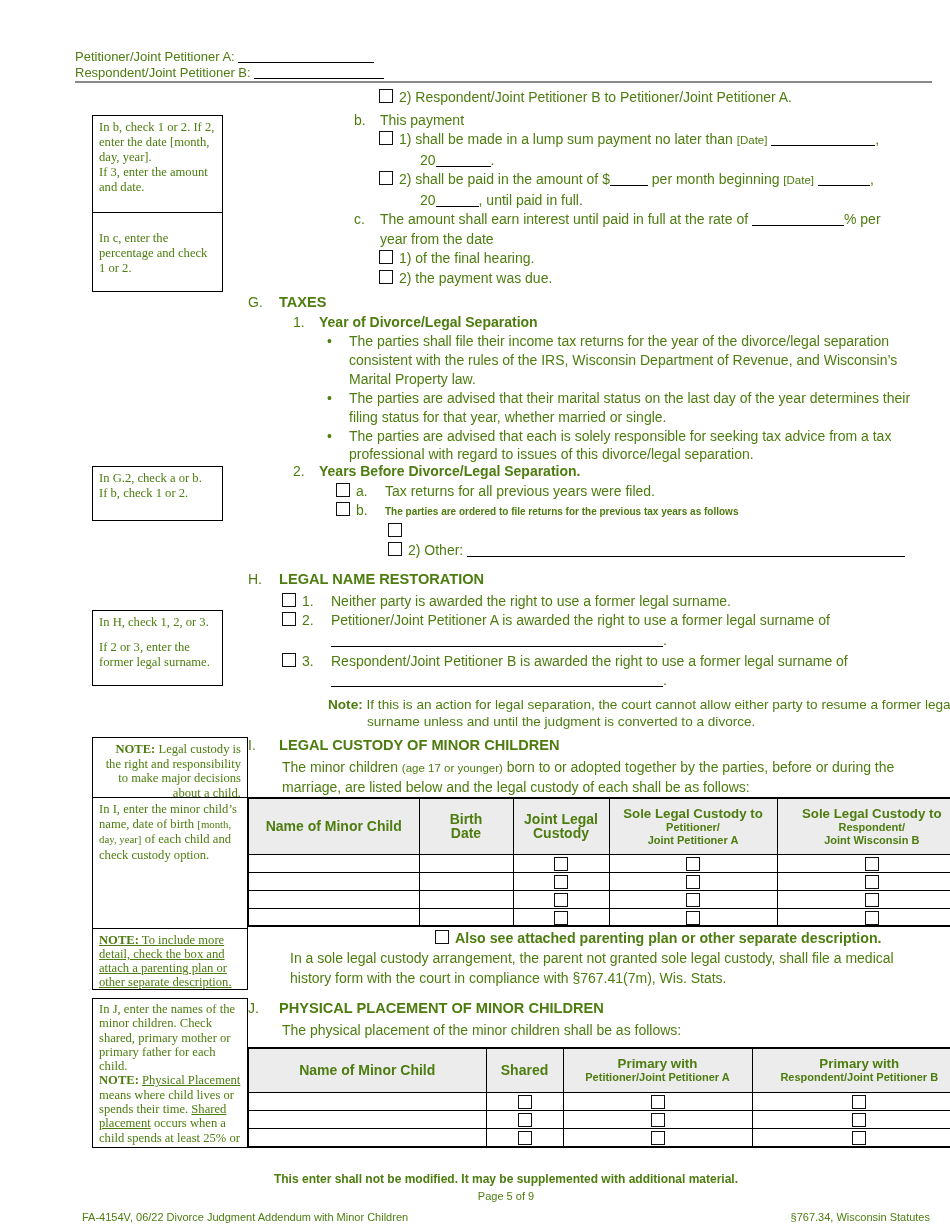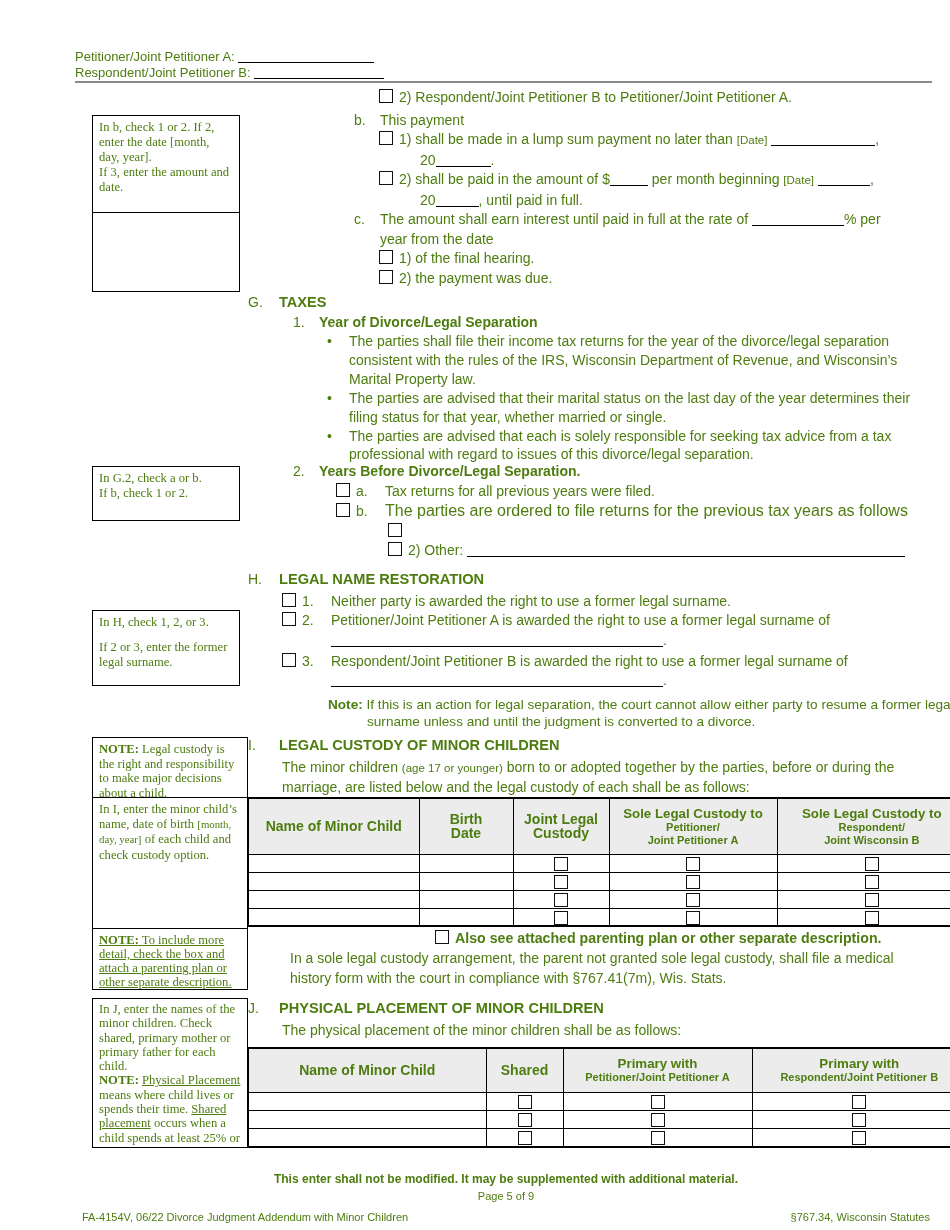--- a/index.html
+++ b/index.html
@@ -9,28 +9,28 @@
   .sec{position:absolute;left:213px;width:719px;}
   .ln{line-height:19.5px;}
   .ttl{font-weight:bold;font-size:14.6px;}
   .letter{display:inline-block;width:31px;}
   .lbl26{display:inline-block;width:26px;}
   .lbl29{display:inline-block;width:29px;}
   .cb{display:inline-block;width:12px;height:12px;border:1.6px solid #111;margin-right:6px;
       vertical-align:-1px;background:#fff;}
   .bl{display:inline-block;border-bottom:1.3px solid #000;height:13px;vertical-align:-2px;}
   .sm{font-size:11.5px;}
-  .sm2{font-size:16px;}
+  .sm2{font-size:10px;font-weight:bold;}
   .bullet{position:relative;padding-left:101px;width:585px;line-height:18.9px;}
   .bullet::before{content:"\2022";position:absolute;left:79px;}
   .hang{padding-left:119px;text-indent:-39px;line-height:17px;font-size:13.6px;}
   .b{font-weight:bold;}
   .u{text-decoration:underline;}
   
-  .mn{position:absolute;left:57px;width:148px;box-sizing:border-box;border:1.4px solid #000;
+  .mn{position:absolute;left:57px;width:131px;box-sizing:border-box;border:1.4px solid #000;
       font-family:"Liberation Serif","DejaVu Serif",serif;font-size:12.6px;line-height:15px;
       background:#fff;overflow:hidden;}
   .mn .pad{padding:4px 6px;}
   .mn .bb{border-bottom:1.4px solid #000;box-sizing:border-box;}
   
   .frm{border-collapse:collapse;table-layout:fixed;background:#fff;border:2px solid #000;}
   .frm th,.frm td{border:1px solid #000;padding:0;overflow:hidden;}
   .frm th{background:#ececec;font-weight:bold;text-align:center;vertical-align:middle;}
   .frm td{text-align:center;vertical-align:middle;}
   .h1{font-size:13.3px;line-height:14.5px;font-weight:bold;}
@@ -50,20 +50,23 @@
     <div><span>Respondent/Joint Petitioner B:</span>
       <span class="bl" style="width:130px;"></span></div>
   </div>
   <div class="abs rule" style="left:40px;top:81px;width:857px;"></div>
 
   <div class="mn" style="top:115px;height:177px;">
     <div class="pad bb" style="height:97px;">
       <div>In b, check 1 or 2.  If 2, enter the date [month, day, year].</div>
       <div>If 3, enter the amount and date.</div>
     </div>
+    <div class="pad" style="padding-top:18px;">
+      <div>In c, enter the percentage and check 1 or 2.</div>
+    </div>
   </div>
 
   <div class="sec" style="top:88px;">
     <div class="ln" style="padding-left:131px;">
       <span class="cb"></span><span>2) Respondent/Joint Petitioner B to Petitioner/Joint Petitioner A.</span>
     </div>
     <div class="ln" style="padding-left:106px;margin-top:3px;">
       <span class="lbl26">b.</span><span>This payment</span>
     </div>
     <div class="ln" style="padding-left:131px;">
@@ -162,21 +165,21 @@
     <div class="ln" style="padding-left:83px;height:21px;">
       <span class="bl" style="width:332px;"></span><span>.</span>
     </div>
     <div class="hang" style="width:596px;margin-top:4px;">
       <span class="b">Note:</span>
       <span>If this is an action for legal separation, the court cannot allow either party to resume a former legal surname unless and until the judgment is converted to a divorce.</span>
     </div>
   </div>
 
   <div class="mn" style="top:737px;height:253px;width:156px;">
-    <div class="pad bb" style="height:60px;line-height:14.6px;">
+    <div class="pad bb" style="height:60px;line-height:14.6px;text-align:right;">
       <span class="b">NOTE:</span>
       <span>Legal custody is the right and responsibility to make major decisions about a child.</span>
     </div>
     <div class="pad bb" style="height:131px;line-height:15.2px;">
       <span>In I, enter the minor child’s name, date of birth</span>
       <span style="font-size:10.8px;">[month, day, year]</span>
       <span>of each child and check custody option.</span>
     </div>
     <div class="pad" style="line-height:14px;text-decoration:underline;">
       <span class="b">NOTE:</span>

